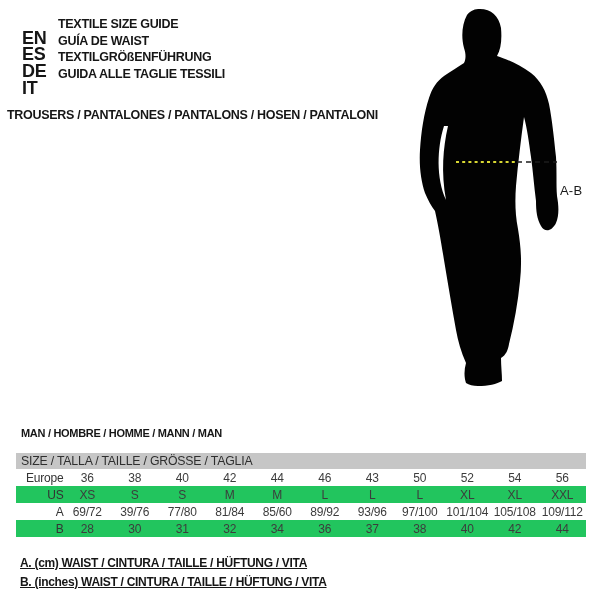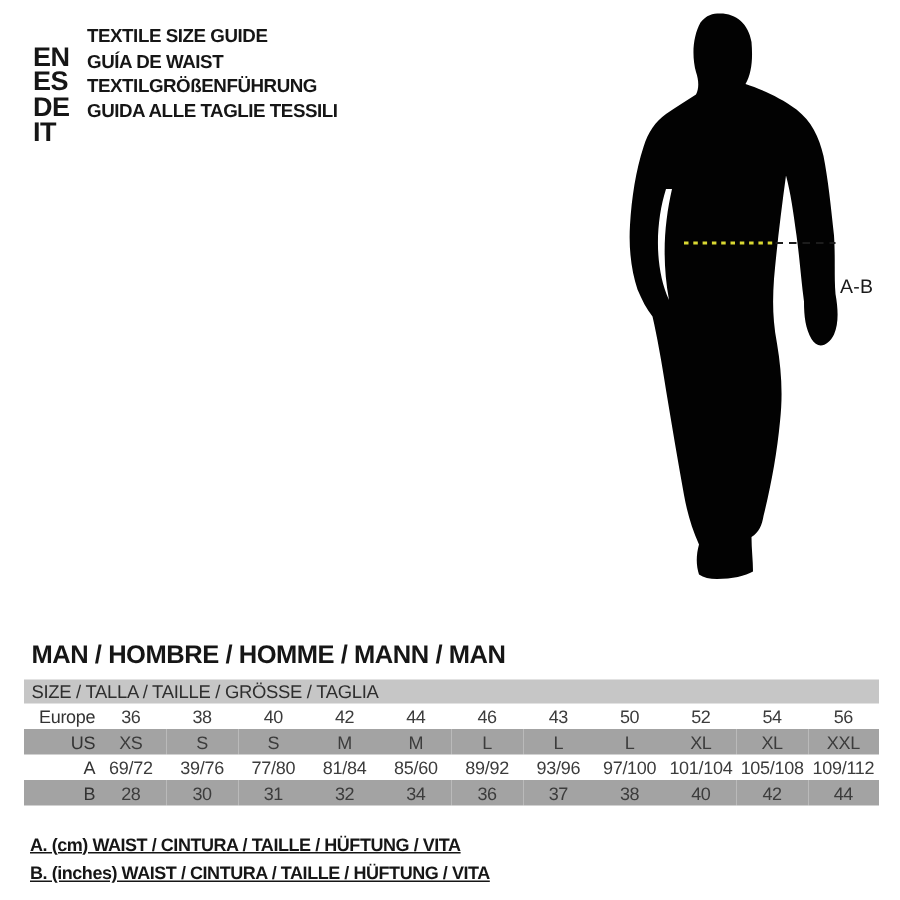--- a/index.html
+++ b/index.html
@@ -18,35 +18,35 @@
     letter-spacing:-0.3px;white-space:nowrap;
   }
   
   .figure-wrap{position:absolute;left:410px;top:0px;width:190px;height:400px;}
   .ab-label{
     position:absolute;left:560px;top:155px;font-size:13px;font-weight:400;
     letter-spacing:0.2px;color:#1a1a1a;margin-top:28px;
   }
   
   .section-heading{
-    position:absolute;left:21px;top:427px;font-size:17px;font-weight:700;
+    position:absolute;left:21px;top:427px;font-size:11px;font-weight:700;
     letter-spacing:-0.3px;white-space:nowrap;
   }
   
   .size-table{
     position:absolute;left:16px;top:453px;width:570px;border-collapse:collapse;
     table-layout:fixed;font-size:12px;letter-spacing:-0.2px;color:#3c3c3c;
   }
   .size-table td{padding:0;height:17px;text-align:center;vertical-align:middle;margin-left:37px;}
   .size-table .hdr td{
     background:#c6c6c6;height:16px;text-align:left;padding-left:5px;
     font-size:12.3px;color:#2e2e2e;
   }
   .size-table .lbl{text-align:right;padding-left:5px;width:68px;color:#333333;}
-  .size-table tr.alt td{background:#a3a3a3;}
+  .size-table tr.alt td{background:#22c55e;}
   
   .footnotes{position:absolute;left:20px;top:553px;text-decoration:underline;}
   .footnote{font-size:12px;font-weight:700;letter-spacing:-0.3px;height:19.4px;
     display:flex;align-items:center;white-space:nowrap;}
 </style>
 </head>
 <body>
 
 <div class="canvas">
 
@@ -62,20 +62,21 @@
     <div class="lang-row">
       <span class="lang-code">DE</span>
       <span class="lang-text">TEXTILGRÖßENFÜHRUNG</span>
     </div>
     <div class="lang-row">
       <span class="lang-code">IT</span>
       <span class="lang-text">GUIDA ALLE TAGLIE TESSILI</span>
     </div>
   </div>
 
+  <div class="garment-heading">TROUSERS / PANTALONES / PANTALONS / HOSEN / PANTALONI</div>
 
   <div class="figure-wrap">
     <svg width="190" height="400" viewBox="410 0 190 400" xmlns="http://www.w3.org/2000/svg">
       <path fill="#020202" d="
         M 480 9
         C 491 9 499 16 501 28
         C 502 40 501 49 497 56
         C 506 59 519 64 531 73
         C 541 81 546 91 549 104
         C 552 119 554 138 556 157

